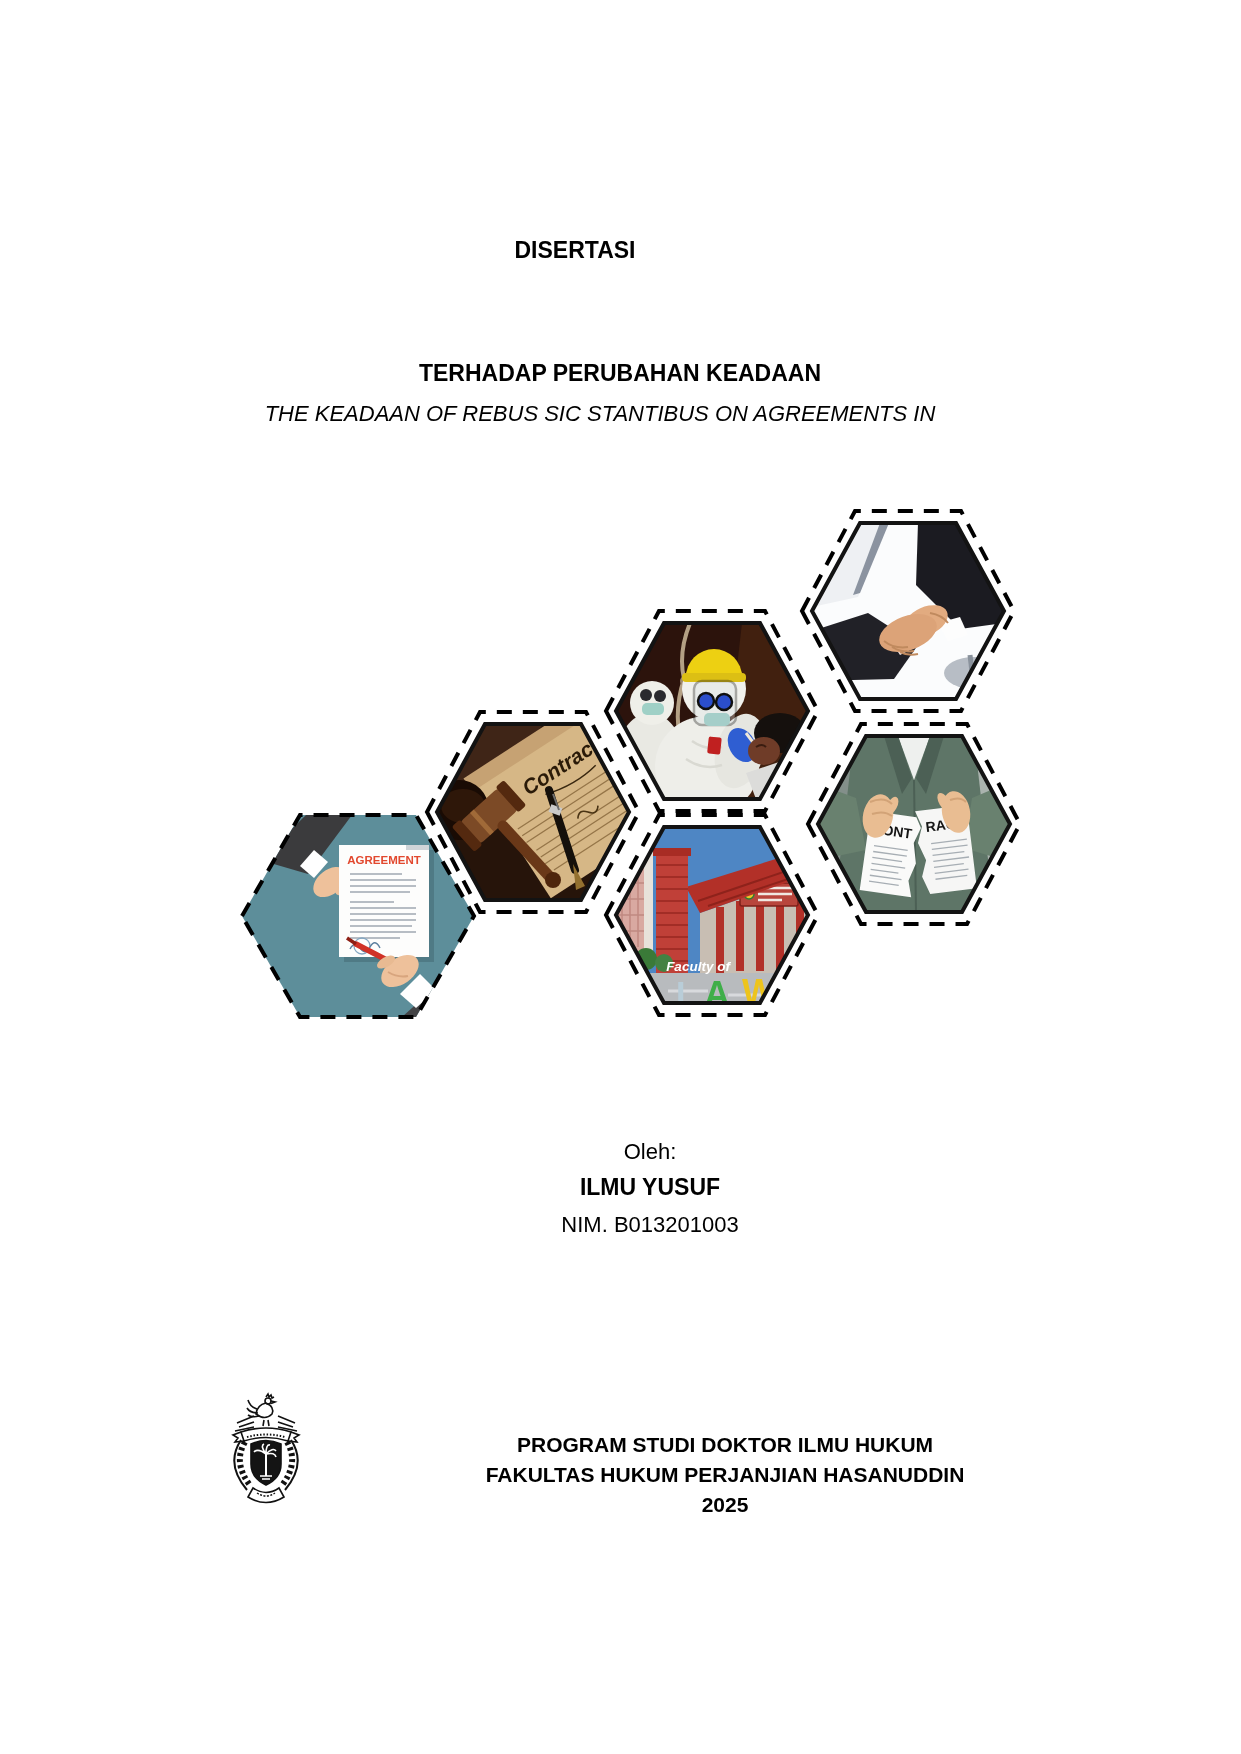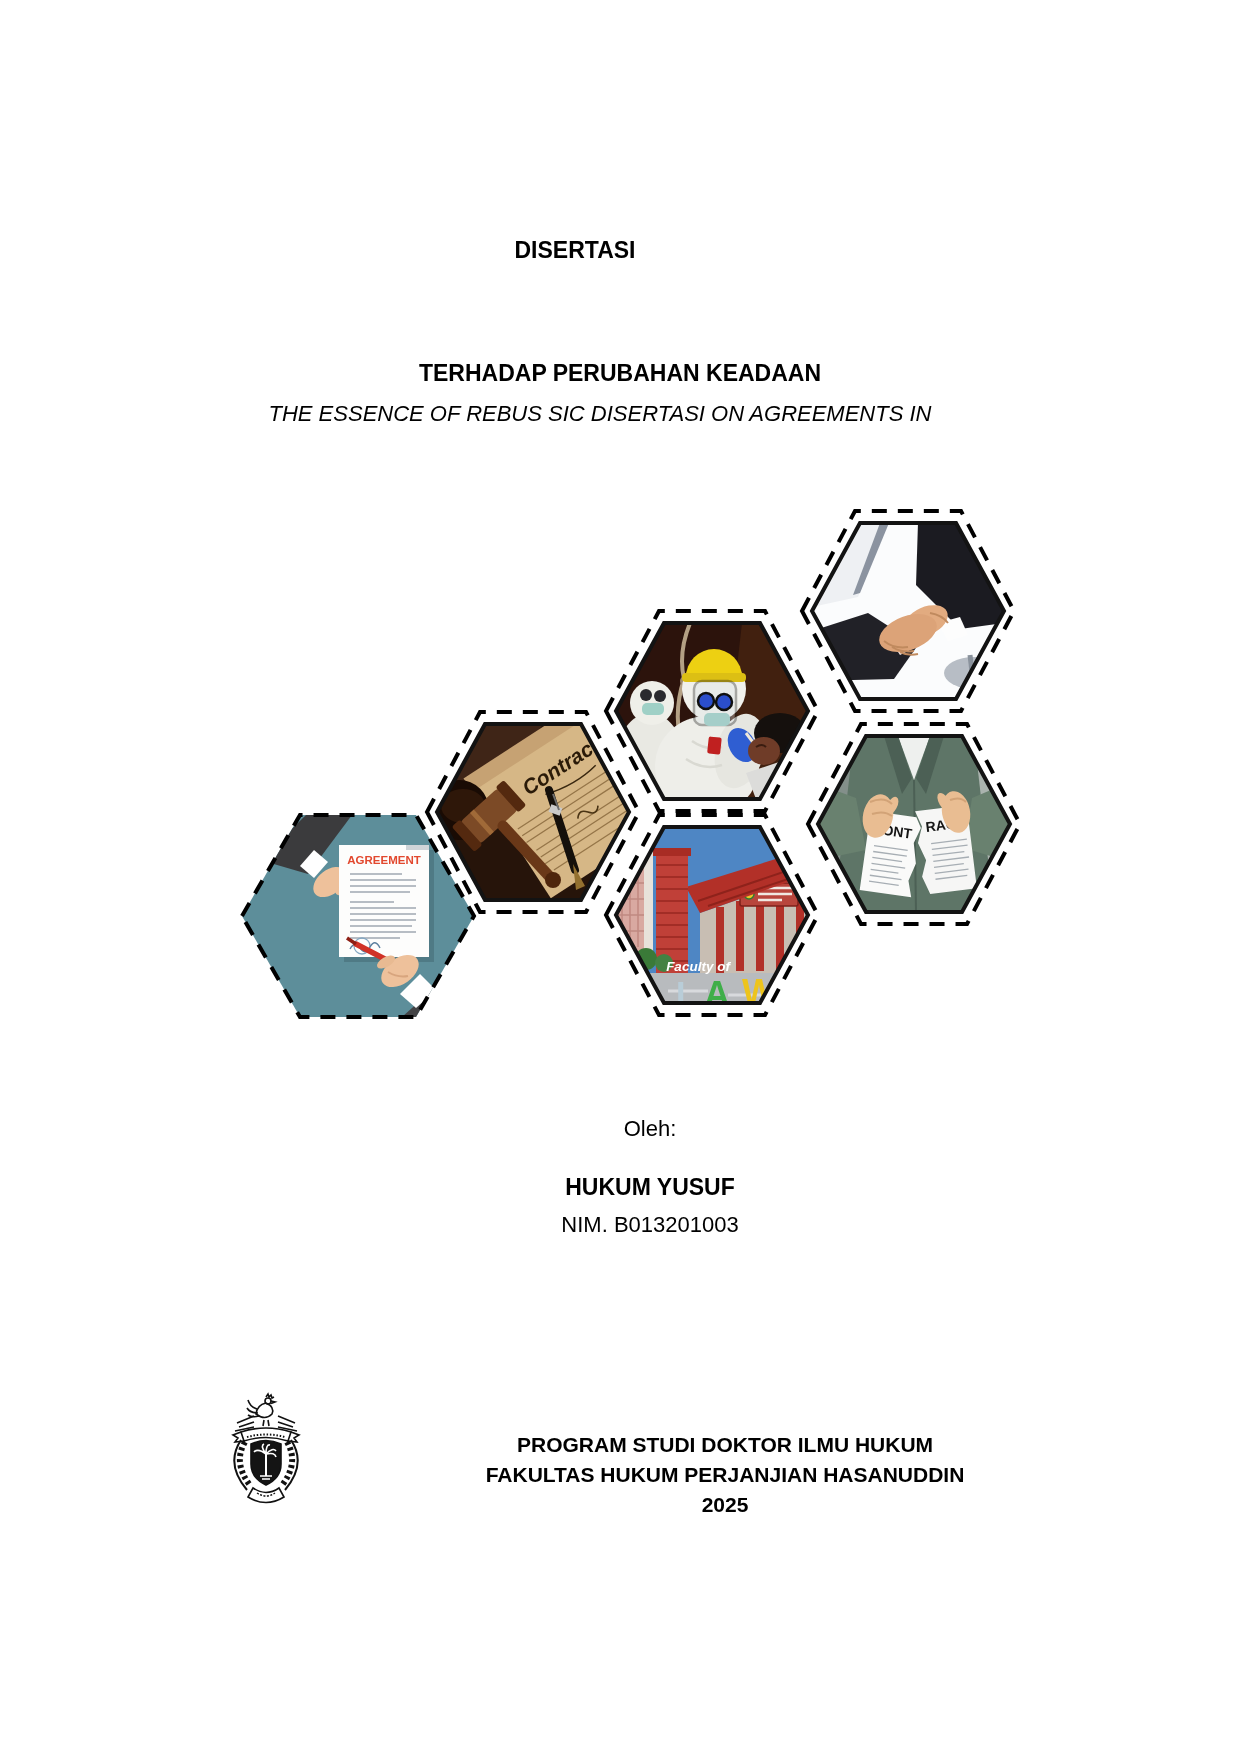--- a/index.html
+++ b/index.html
@@ -10,40 +10,40 @@
   .b{font-weight:bold;}
   .i{font-style:italic;}
   .t23{font-size:23px;line-height:28px;}
   .t22{font-size:22px;line-height:27px;}
   .doc-type{top:236px;left:95px;width:960px;}
   .title-l1{top:317px;left:140px;width:960px;}
   .title-l2{top:359px;left:140px;width:960px;}
   .sub-l1{top:400px;left:120px;width:960px;}
   .sub-l2{top:429px;left:120px;width:960px;}
   .collage{top:500px;left:225px;width:815px;height:525px;}
-  .byline{top:1115px;left:170px;width:960px;}
+  .byline{top:1138px;left:170px;width:960px;}
   .author{top:1173px;left:170px;width:960px;}
   .nim{top:1211px;left:170px;width:960px;}
   .logo{top:1392px;left:227px;width:78px;height:122px;}
   .inst{top:1430px;left:325px;width:800px;font-weight:bold;font-size:21px;line-height:30px;text-align:center;}
   svg text{font-family:"Liberation Sans",sans-serif;}
   .dashHex{fill:none;stroke:#000;stroke-width:4;stroke-dasharray:15 11;}
   .solidHex{fill:none;stroke:#131313;stroke-width:4;}
 </style>
 </head>
 <body>
 
 <div class="page">
 
   <div class="abs ctr b t23 doc-type">DISERTASI</div>
 
 
   <div class="abs ctr b t23 title-l2">TERHADAP PERUBAHAN KEADAAN</div>
 
-  <div class="abs ctr i t22 sub-l1">THE ESSENCE OF REBUS SIC DISERTASI ON AGREEMENTS IN</div>
+  <div class="abs ctr i t22 sub-l1">THE KEADAAN OF REBUS SIC STANTIBUS ON AGREEMENTS IN</div>
 
   <svg class="abs collage" viewBox="0 0 815 525" xmlns="http://www.w3.org/2000/svg">
     <defs>
       <clipPath id="hexClip">
           <polygon points="-96,0 -48,-88 48,-88 96,0 48,88 -48,88"></polygon>
         </clipPath>
       <clipPath id="hexClipBig">
           <polygon points="-116,0 -58,-101 58,-101 116,0 58,101 -58,101"></polygon>
         </clipPath>
     </defs>
@@ -222,21 +222,21 @@
         <ellipse cx="42" cy="-12" rx="14" ry="21" fill="#e9bd92" transform="rotate(-10 42 -12)"></ellipse>
         <ellipse cx="30" cy="-22" rx="5" ry="10" fill="#e9bd92" transform="rotate(-30 30 -22)"></ellipse>
         <path d="M36,-24 q10,-4 16,2" stroke="#d2a377" stroke-width="2" fill="none"></path>
       </g>
       <polygon class="solidHex" transform="translate(689,324)" points="-96,0 -48,-88 48,-88 96,0 48,88 -48,88"></polygon>
       <polygon class="dashHex" transform="translate(689,324)" points="-106,0 -53,-100 53,-100 106,0 53,100 -53,100"></polygon>
     </g>
   </svg>
 
   <div class="abs ctr t22 byline">Oleh:</div>
-  <div class="abs ctr b t23 author">HUKUM YUSUF</div>
+  <div class="abs ctr b t23 author">ILMU YUSUF</div>
   <div class="abs ctr t22 nim">NIM. B013201003</div>
 
   <svg class="abs logo" viewBox="0 0 78 122" xmlns="http://www.w3.org/2000/svg" fill="none" stroke="#111" stroke-width="1.6">
     <g>
       <path d="M39,5 l2,-3 1,3 2,-2 1,3 2,-1"></path>
       <circle cx="41" cy="9" r="3"></circle>
       <path d="M44,9 l4,1 -4,1.5"></path>
       <path d="M39,11 q-9,2 -10,11 q9,7 16,0 q3,-7 -6,-11"></path>
       <path d="M30,17 q-7,-2 -9,-9 M31,21 q-8,0 -11,-5 M32,24 q-7,2 -11,-1"></path>
       <path d="M37,28 l-1,6 M41,28 l1,6"></path>

